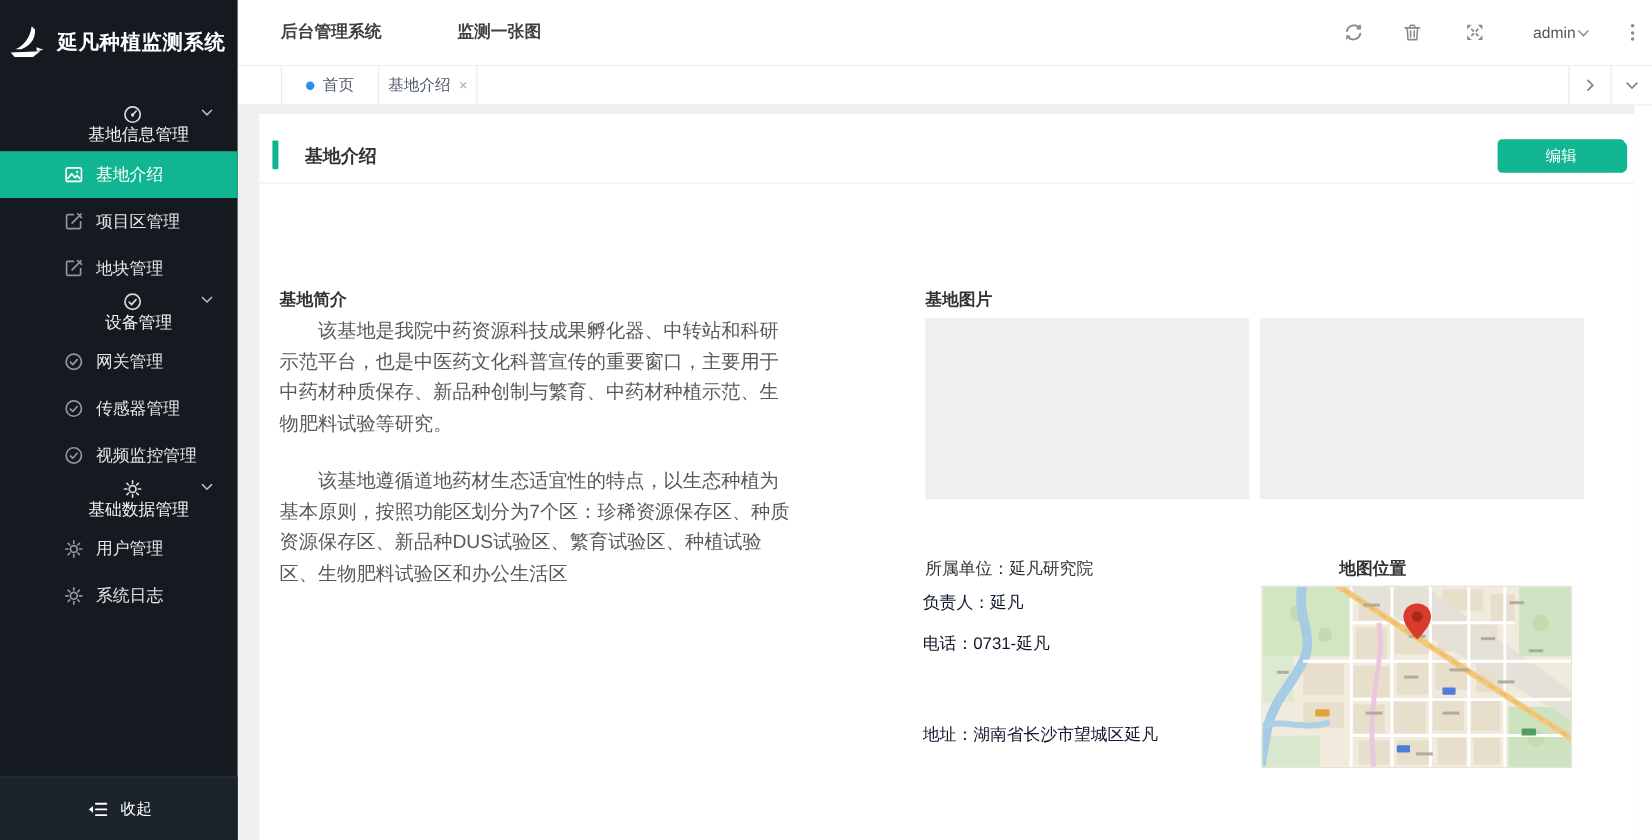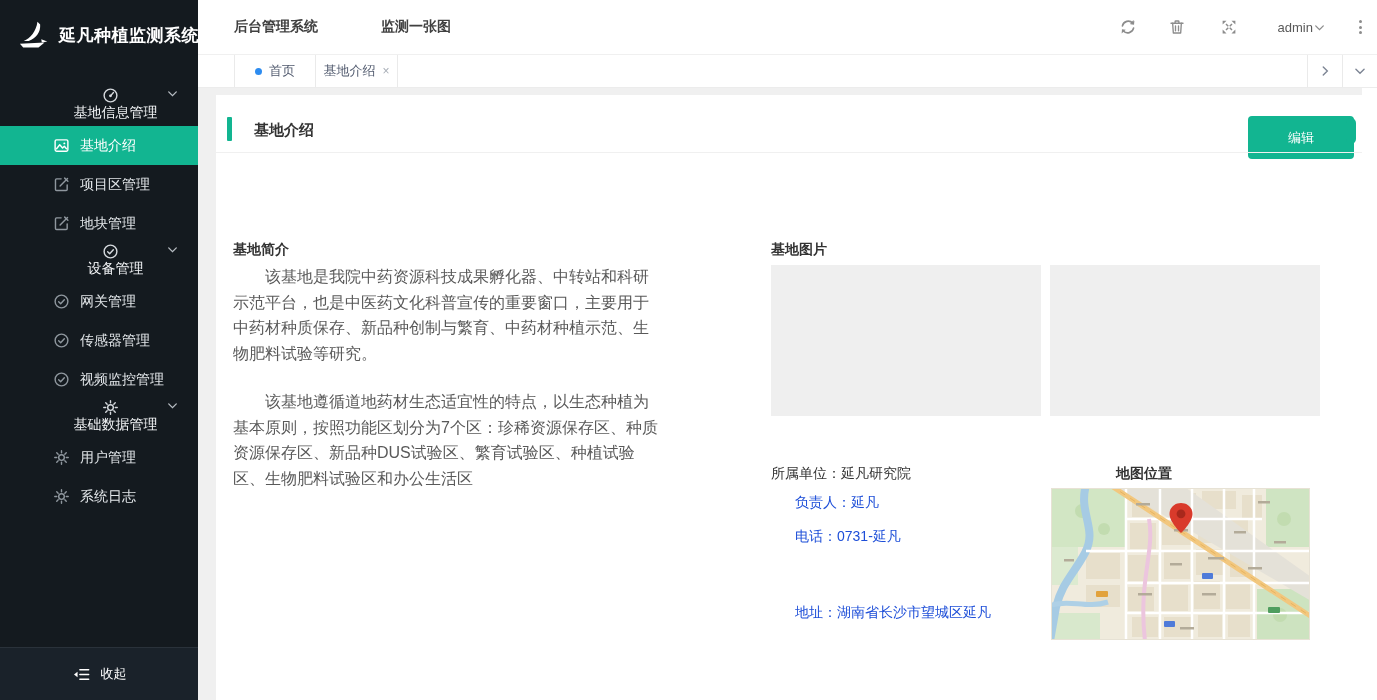--- a/index.html
+++ b/index.html
@@ -1,21 +1,21 @@
 <!DOCTYPE html>
 <html><head>
 <meta charset="utf-8">
 <style>
   * { margin:0; padding:0; box-sizing:border-box; }
   html,body { width:1377px; height:700px; overflow:hidden; }
   body { position:relative; font-family:"Liberation Sans","DejaVu Sans",sans-serif; background:#f0f0f0; }
 
   
   .sidebar { position:absolute; left:0; top:0; bottom:0; width:198px; background:#141a1f; z-index:5; }
-  .logo { height:70px; display:flex; align-items:center; padding-left:16px; gap:9px;justify-content:center; }
+  .logo { height:70px; display:flex; align-items:center; padding-left:4px; gap:9px; }
   .logo svg { width:35px; height:35px; flex:none; }
   .logo-title { font-size:17px; font-weight:bold; color:#fff; letter-spacing:.5px; white-space:nowrap; }
   .menu { padding-top:17px; }
   .mi { height:39px; display:flex; align-items:center; font-size:14px; position:relative; cursor:pointer; white-space:nowrap; }
   .mi .ic { width:17px; height:17px; display:inline-flex; margin-right:10px; color:#d6dade; flex:none; }
   .mi .ic svg { width:100%; height:100%; }
   .mi.parent { padding-left:33px; color:#f2f4f6;flex-direction:column; }
   .mi.sub { padding-left:53px; color:#e2e6e9; }
   .mi.sub .ic { color:#8f979e; }
   .mi.active { background:#12b591; color:#fff; }
@@ -50,32 +50,32 @@
   .tab-btn svg { width:14px; height:14px; }
 
   
   .content { position:absolute; left:198px; right:0; top:88px; bottom:0; background:#f0f0f0; }
   .track { position:absolute; right:0; top:0; bottom:0; width:15px; background:#fff; }
   .card { position:absolute; left:18px; top:7px; right:15px; bottom:-5px; background:#fff; }
   .thumb { position:absolute; right:6px; top:23px; width:10px; height:26px; border-radius:5px; background:#12b591; cursor:pointer; }
 
   .card-head-bar { position:absolute; left:11px; top:22px; width:5px; height:24px; background:#12b591; border-radius:1px; }
   .card-head-title { position:absolute; left:38px; top:26px; font-size:15px; font-weight:bold; color:#333; }
-  .edit-btn { position:absolute; right:8px; top:21px; width:106px; height:43px; background:#12b591; color:#fff; font-size:13px; border:none; border-radius:4px; display:flex; align-items:center; justify-content:center; cursor:pointer; font-family:Liberation Mono, monospace; }
+  .edit-btn { position:absolute; right:8px; top:21px; width:106px; height:28px; background:#12b591; color:#fff; font-size:13px; border:none; border-radius:4px; display:flex; align-items:center; justify-content:center; cursor:pointer; font-family:Liberation Mono, monospace; }
   .card-divider { position:absolute; left:0; right:0; top:57px; height:1px; background:#f0f0f0; }
   .base-title { position:absolute; left:17px; top:72px; font-size:23px; font-weight:bold; color:#1f1f1f; }
   .lbl { position:absolute; font-size:14px; font-weight:bold; color:#333; }
   .intro-lbl { left:17px; top:146px; }
   .para { position:absolute; left:17px; width:428px; font-size:16px; line-height:25.5px; color:#595959; text-indent:2em; }
   .p1 { top:169px; } .p2 { top:294px; }
   .img-lbl { left:555px; top:146px; }
   .ph { position:absolute; top:170px; width:270px; height:151px; background:#efefef; }
   .ph1 { left:555px; } .ph2 { left:834px; }
   .unit { position:absolute; left:555px; top:370px; font-size:14px; font-weight:normal; color:#333; }
-  .inforow { position:absolute; left:579px; font-size:14px; color:#1d4ed8; }
+  .inforow { position:absolute; left:553px; font-size:14px; color:#0f172a; }
   .r1 { top:399px; } .r2 { top:433px; } .r3 { top:465px;margin-top:44px; }
   .map-lbl { left:858px; top:370px;margin-left:42px; }
   .map { position:absolute; left:835px; top:393px; width:259px; height:152px; overflow:hidden; border:1px solid #e7e2d5; }
 </style>
 </head>
 <body>
 
 <div class="sidebar">
   <div class="logo">
     <svg viewBox="0 0 32 32">

